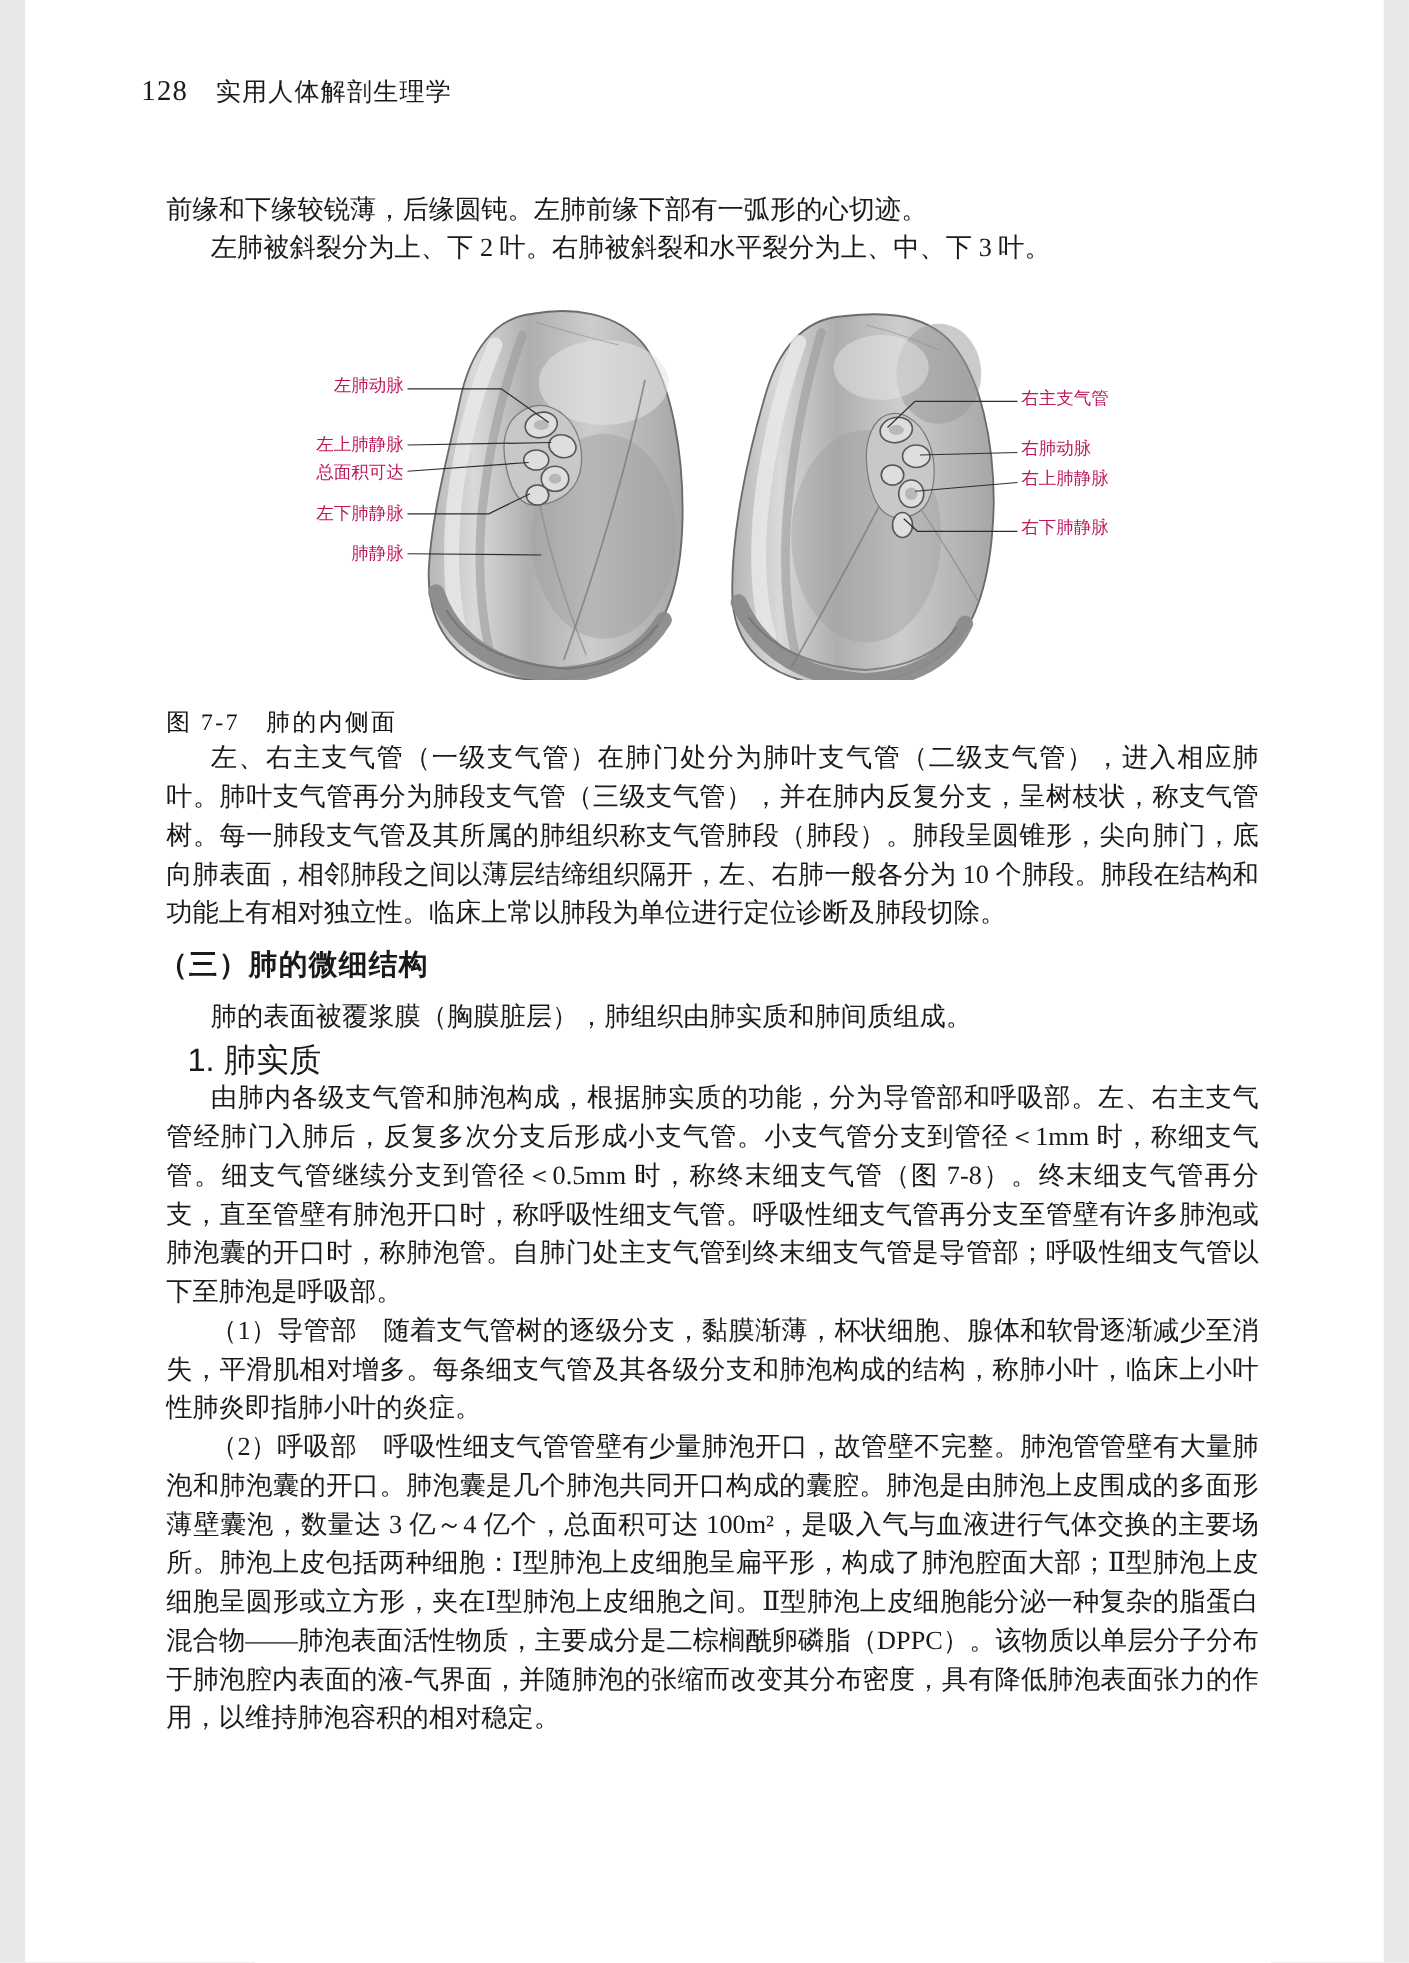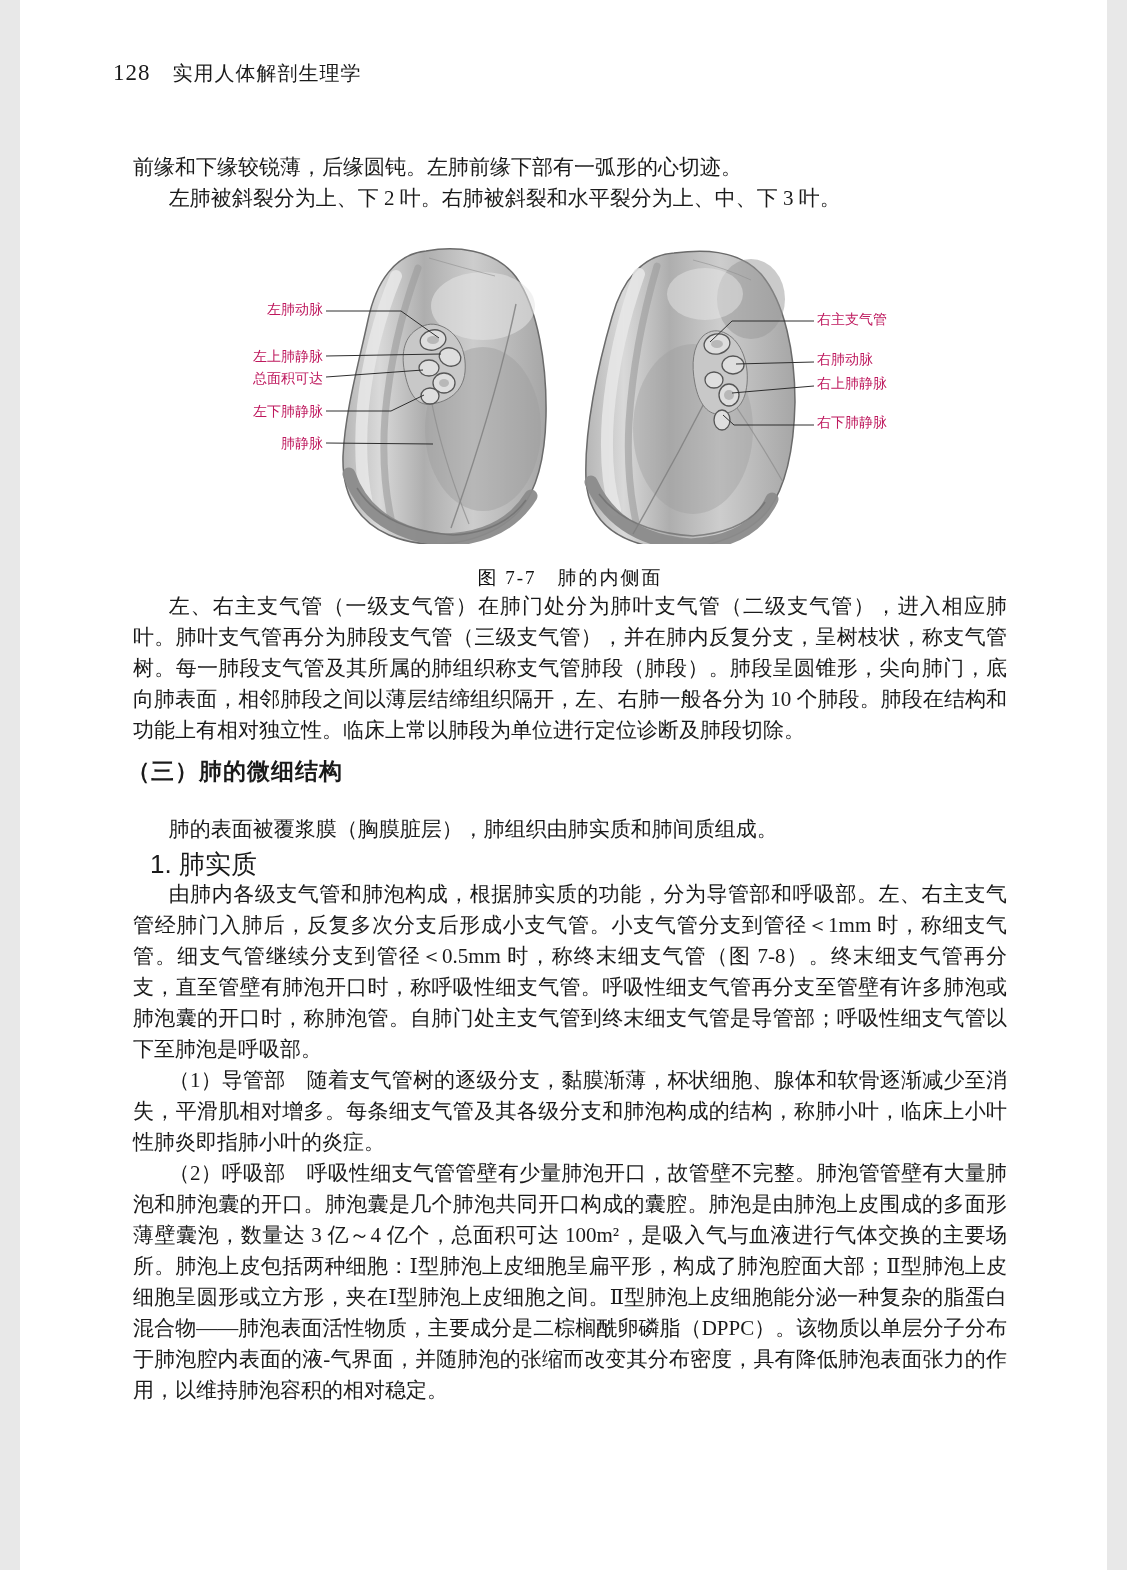--- a/index.html
+++ b/index.html
@@ -16,37 +16,37 @@
     font-size:21px;line-height:31px;margin:0;
     text-align:justify;text-indent:1.7em;letter-spacing:0;
   }
   p.noindent{text-indent:0;}
   h2.sec{
     font-family:"Liberation Sans","DejaVu Sans",sans-serif;
     font-size:23px;font-weight:bold;line-height:30px;
     margin:36px 0 0 -6px;padding-bottom:5px;letter-spacing:1px;
   }
   h2.sec3{margin-top:10px;}
-  p.afterhead{margin-top:23px;}
+  p.afterhead{margin-top:7px;}
   h3.sub{
     font-family:"Liberation Sans","DejaVu Sans",sans-serif;
     font-size:26px;font-weight:normal;line-height:26px;
     margin:6px 0 0 17px;padding-bottom:2px;
   }
   figure.fig{position:relative;width:874px;margin:30px 0 0 0;}
   .fig-art{position:relative;width:874px;height:300px;}
   .fig-art svg{position:absolute;left:0;top:0;}
   .fig-label{
     position:absolute;font-size:14px;line-height:22px;color:#be185d;
     white-space:nowrap;
   }
   .fig-label.ll{right:684px;text-align:right;}
   .fig-label.rl{left:684px;text-align:left;}
   figcaption{
-    margin-top:21px;text-align:center;font-size:19px;
+    margin-top:21px;text-align:left;font-size:19px;
     letter-spacing:2px;color:#111;
   }
 </style>
 </head>
 <body>
 
 <div class="page">
 
   <header class="running-head">
     <span class="pagenum">128</span><span class="booktitle">实用人体解剖生理学</span>

